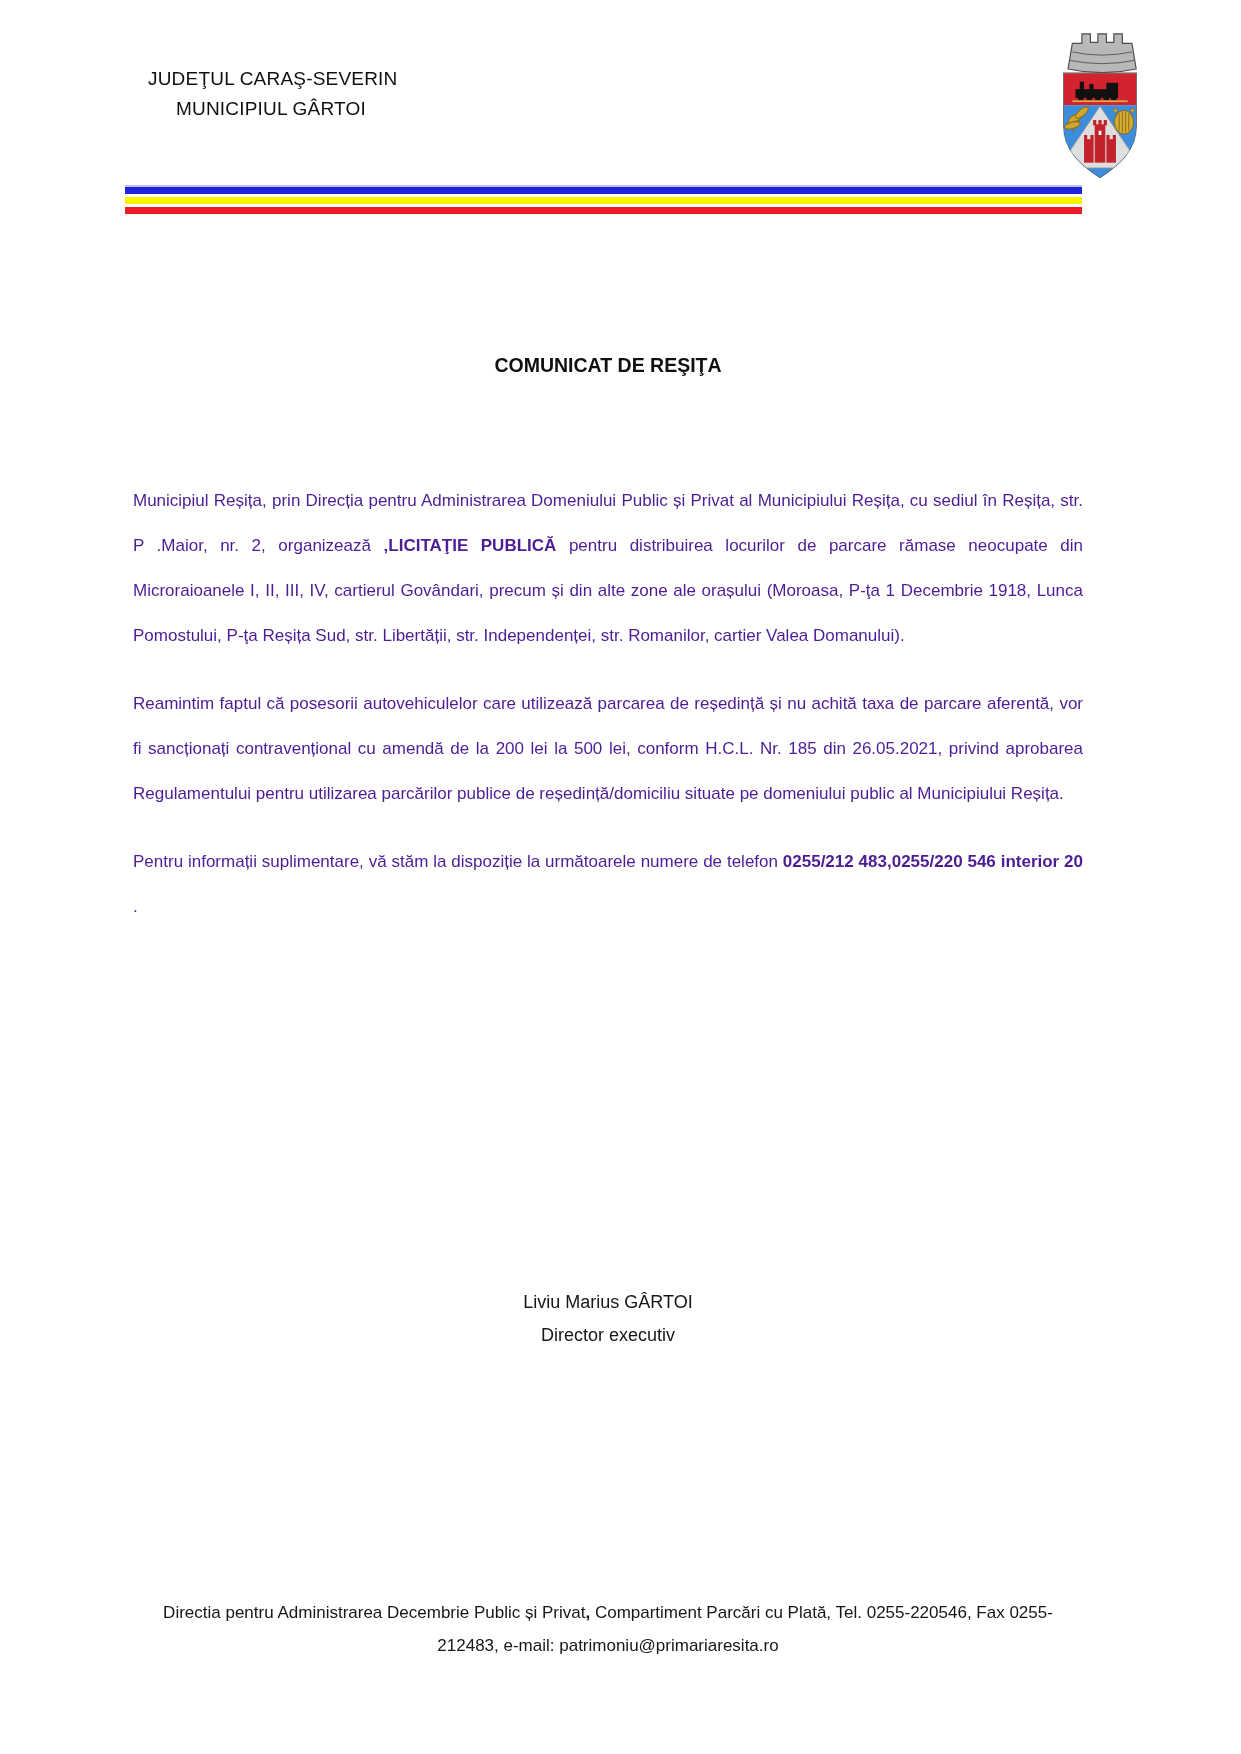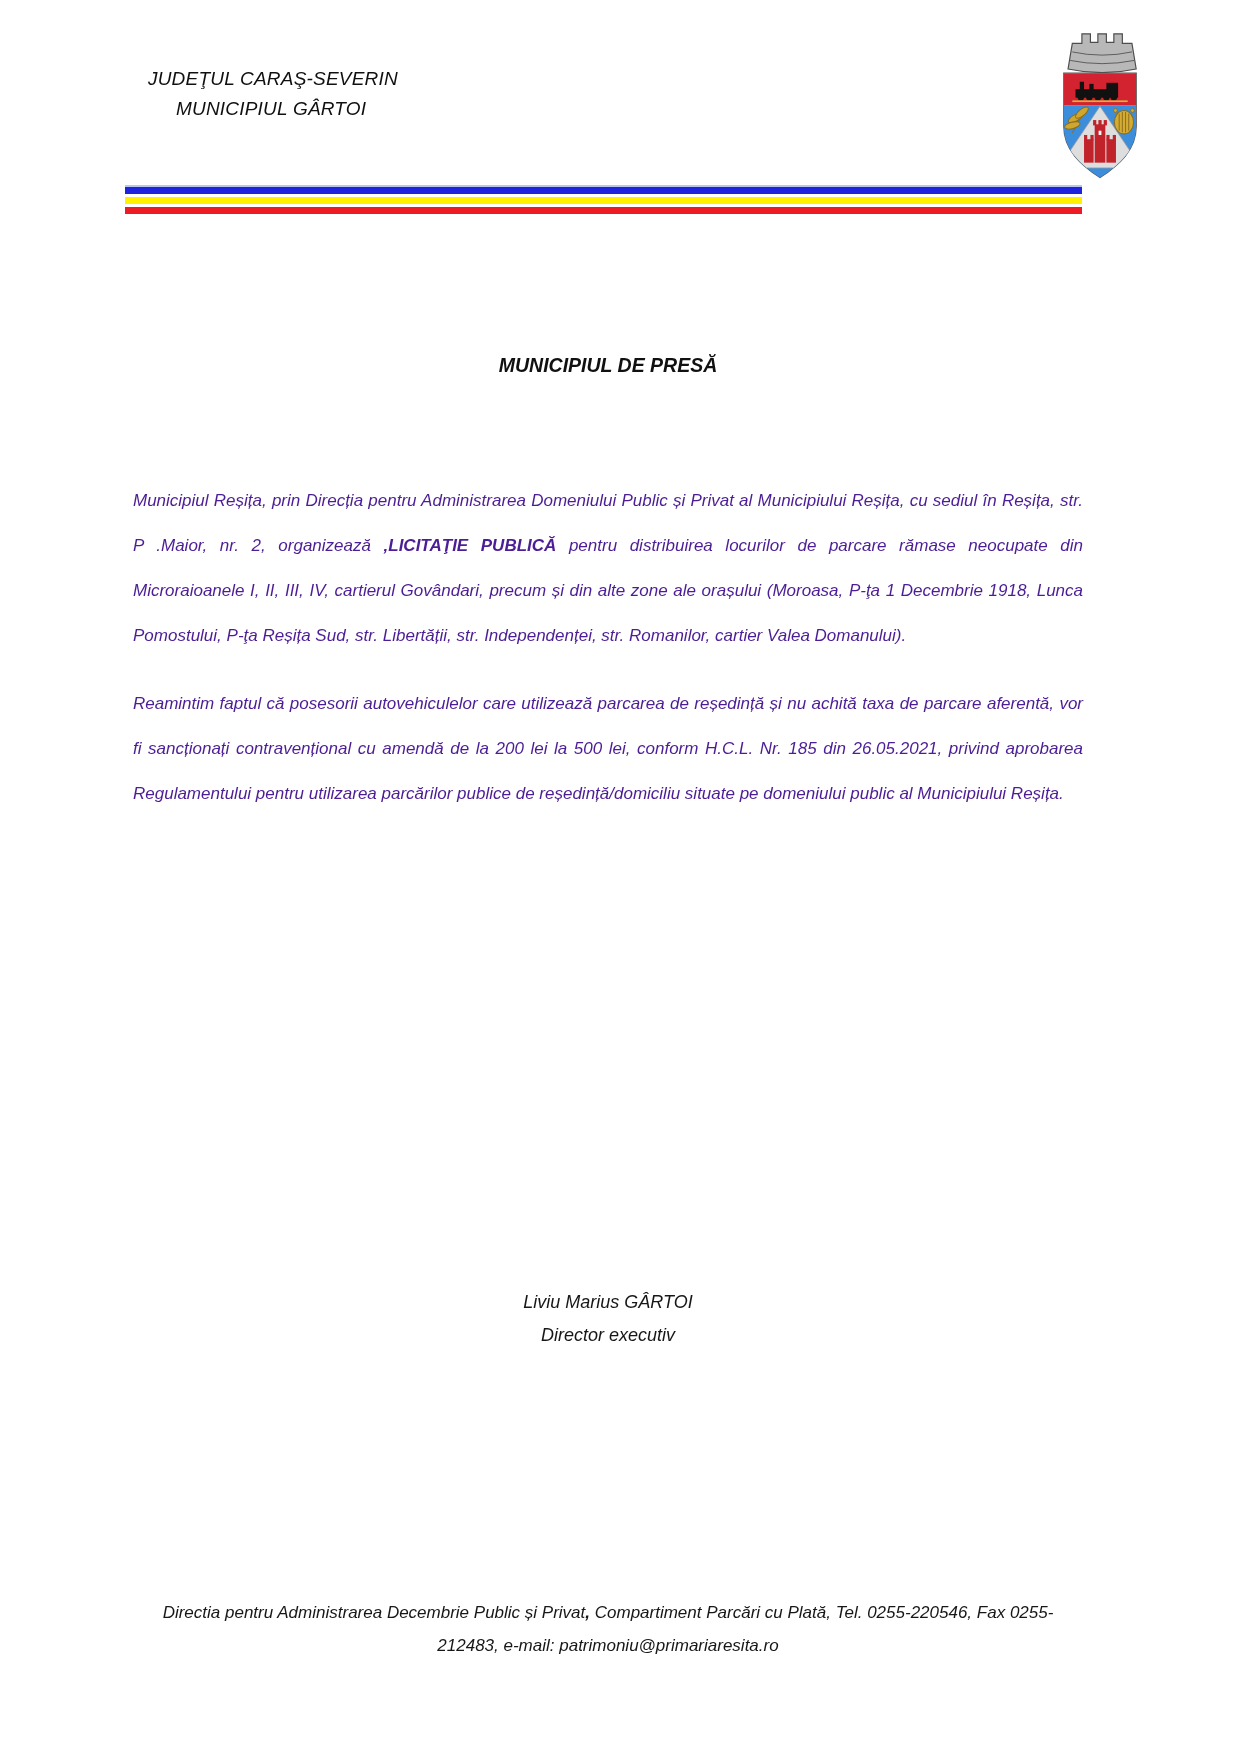--- a/index.html
+++ b/index.html
@@ -1,18 +1,18 @@
 <!DOCTYPE html>
 <html><head>
 <meta charset="utf-8">
 <style>
   html,body{margin:0;padding:0;background:#ffffff;}
   .page{
     position:relative;width:1241px;height:1754px;background:#ffffff;
-    font-family:"Liberation Sans",sans-serif;color:#161616;overflow:hidden;font-style:italic;
+    font-family:"Liberation Sans",sans-serif;color:#161616;overflow:hidden;
   }
   .hdr-line{position:absolute;font-size:19px;letter-spacing:.2px;color:#101010;white-space:nowrap;}
   .flag{position:absolute;left:125px;top:185px;width:957px;}
   .stripe{height:7px;margin-bottom:3px;}
   .stripe-blue{border-top:2px solid #b9c6ef;}
   .emblem{position:absolute;left:1045px;top:20px;width:110px;height:165px;}
   .titleblock{
     position:absolute;left:133px;top:350px;width:950px;text-align:center;
     font-weight:bold;font-size:19.5px;line-height:31px;color:#101010;
   }
@@ -102,26 +102,27 @@
     </g>
   </svg>
 
   <div class="flag">
     <div class="stripe stripe-blue" style="background-color: rgb(32, 35, 221);"></div>
     <div class="stripe" style="background-color: rgb(255, 241, 0);"></div>
     <div class="stripe" style="background-color: rgb(237, 28, 36);"></div>
   </div>
 
   <div class="titleblock">
-    <div>MUNICIPIUL DE PRESĂ</div>
+    <div>COMUNICAT DE REŞIŢA</div>
   </div>
 
   <div class="bodyblock">
     <p><span>Municipiul Reșița, prin Direcția pentru Administrarea Domeniului Public și Privat al Municipiului Reșița, cu sediul în Reșița, str. P .Maior, nr. 2, organizează </span><span class="b">‚LICITAŢIE PUBLICĂ</span><span> pentru distribuirea locurilor de parcare rămase neocupate din Microraioanele I, II, III, IV, cartierul Govândari,  precum și din alte zone ale  orașului (Moroasa, P-ţa 1 Decembrie 1918, Lunca Pomostului, P-ţa Reșița Sud, str. Libertății, str. Independenței, str. Romanilor, cartier Valea Domanului).</span></p>
     <p><span>Reamintim faptul că posesorii autovehiculelor care utilizează parcarea de reședință și nu achită taxa de parcare aferentă, vor fi sancționați contravențional cu amendă de la 200 lei la 500 lei, conform H.C.L. Nr. 185 din 26.05.2021, privind aprobarea Regulamentului pentru utilizarea parcărilor publice de reședință/domiciliu situate pe domeniului public al Municipiului Reșița.</span></p>
+    <p><span> Pentru informații suplimentare, vă stăm la dispoziție la următoarele numere de telefon </span><span class="b">0255/212 483,0255/220 546  interior 20</span><span> .</span></p>
   </div>
 
   <div class="sig">
     <div>Liviu Marius GÂRTOI</div>
     <div>Director executiv</div>
   </div>
 
   <div class="footer"><span>Directia pentru Administrarea Decembrie Public și Privat</span><span class="b">,</span><span> Compartiment Parcări cu Plată, Tel. 0255-220546, Fax 0255-212483, e-mail: patrimoniu@primariaresita.ro</span></div>
 
 </div>

